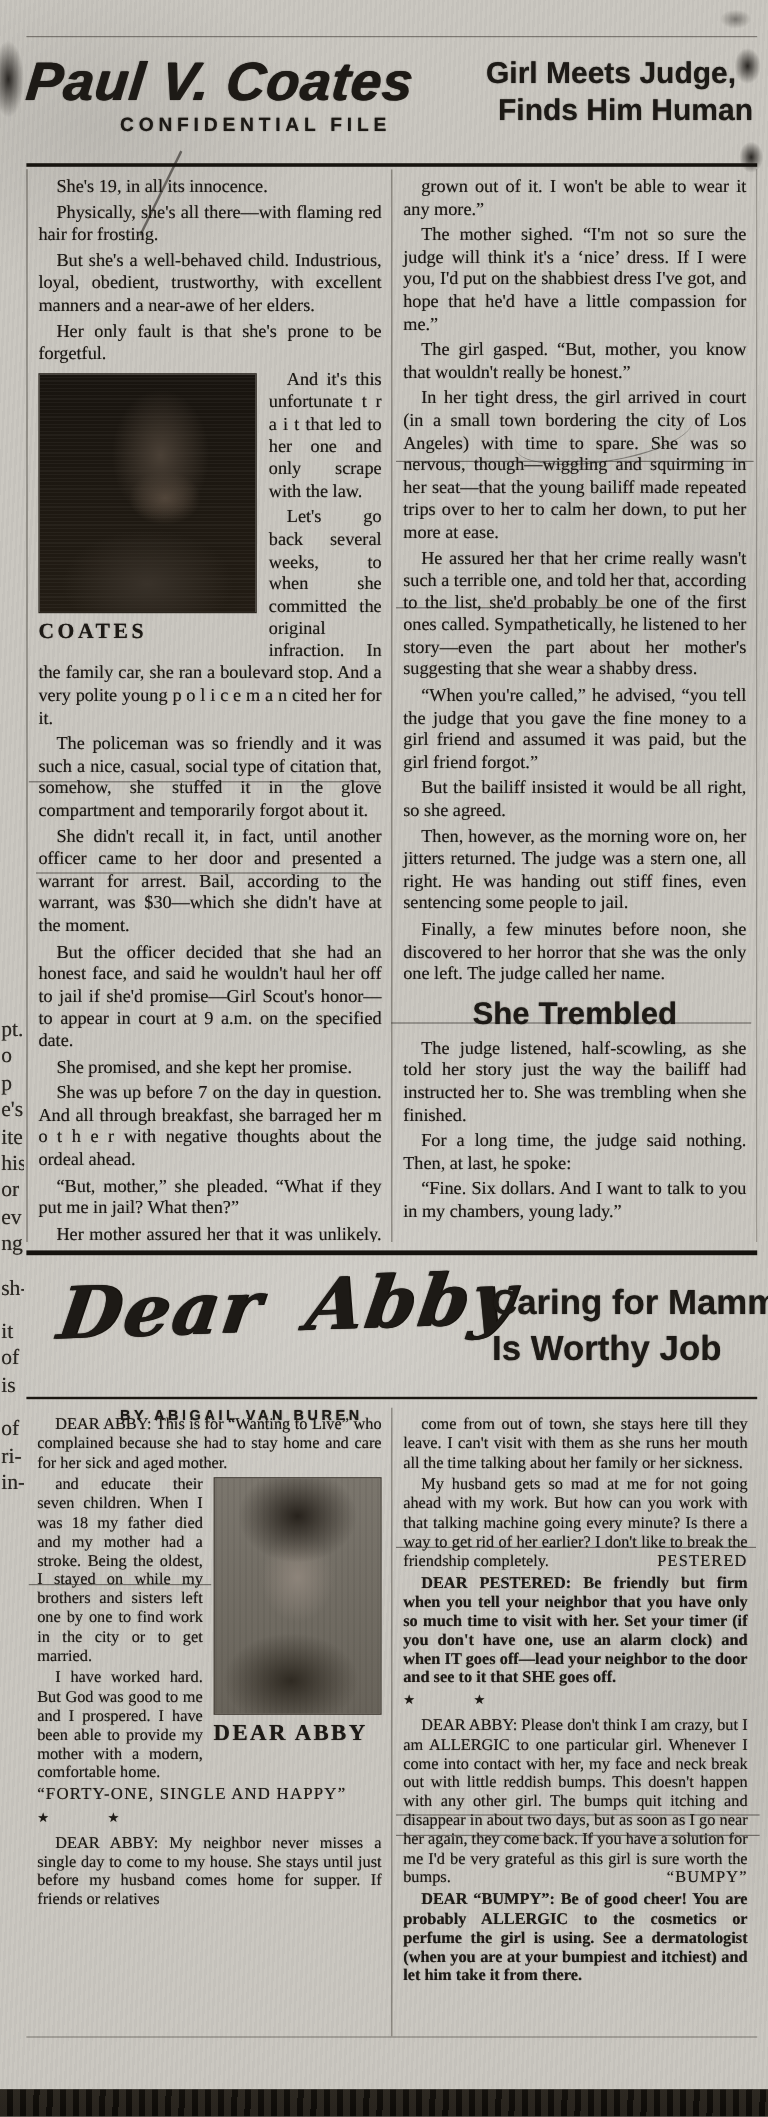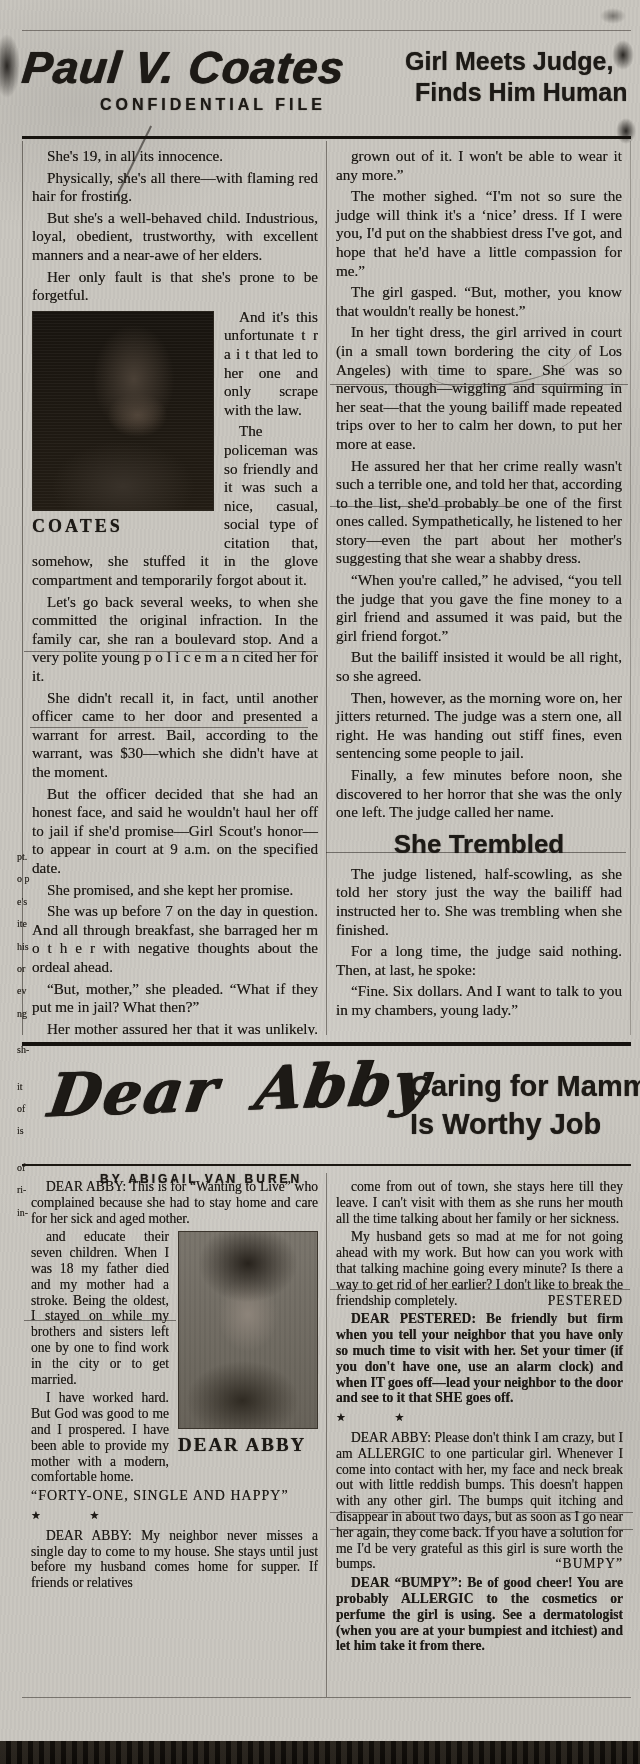--- a/index.html
+++ b/index.html
@@ -115,21 +115,21 @@
     height:196px;border:1px solid #3a342c;
   }
   .abby-caption{font-size:19px;letter-spacing:2px;}
   .reply{font-weight:bold;}
   .sig{float:right;letter-spacing:1px;text-indent:0;}
   .sig-line{text-align:center;text-indent:0 !important;letter-spacing:1px;font-size:14px !important;}
   .stars{text-align:center;text-indent:0 !important;word-spacing:46px;font-size:11px !important;margin:4px 0 !important;}
 
   
   .edge-strip{
-    position:absolute;left:17px;top:846px;width:19px;font-size:10px;line-height:22.4px;
+    position:absolute;left:1px;top:846px;width:19px;font-size:18px;line-height:22.4px;
     color:#2b2823;overflow:hidden;text-shadow:0 0 .6px rgba(35,28,22,.6);
   }
   .edge-strip span{display:block;}
   .edge-gap{margin-top:14px;}
 
   
   .scratch{position:absolute;height:1.4px;background:rgba(25,22,18,.5);pointer-events:none;}
   .diag{position:absolute;width:2px;background:rgba(25,22,18,.55);pointer-events:none;}
   .arc{position:absolute;border-bottom:1.6px solid rgba(25,22,18,.42);border-radius:50%;pointer-events:none;}
   .smudge{position:absolute;background:radial-gradient(ellipse closest-side, rgba(15,12,9,.85), rgba(15,12,9,0));pointer-events:none;}
@@ -183,22 +183,22 @@
         <div class="col c1">
           <p>She's 19, in all its innocence.</p>
           <p>Physically, she's all there—with flaming red hair for frosting.</p>
           <p>But she's a well-behaved child. Industrious, loyal, obedient, trustworthy, with excellent manners and a near-awe of her elders.</p>
           <p>Her only fault is that she's prone to be forgetful.</p>
           <div class="photo-float">
             <div class="photo"></div>
             <div class="caption">COATES</div>
           </div>
           <p>And it's this unfortunate t r a i t that led to her one and only scrape with the law.</p>
+          <p>Let's go back several weeks, to when she committed the original infraction. In the family car, she ran a boulevard stop. And a very polite young p o l i c e m a n cited her for it.</p>
           <p>The policeman was so friendly and it was such a nice, casual, social type of citation that, somehow, she stuffed it in the glove compartment and temporarily forgot about it.</p>
-          <p>Let's go back several weeks, to when she committed the original infraction. In the family car, she ran a boulevard stop. And a very polite young p o l i c e m a n cited her for it.</p>
           <p>She didn't recall it, in fact, until another officer came to her door and presented a warrant for arrest. Bail, according to the warrant, was $30—which she didn't have at the moment.</p>
           <p>But the officer decided that she had an honest face, and said he wouldn't haul her off to jail if she'd promise—Girl Scout's honor—to appear in court at 9 a.m. on the specified date.</p>
           <p>She promised, and she kept her promise.</p>
           <p>She was up before 7 on the day in question. And all through breakfast, she barraged her m o t h e r with negative thoughts about the ordeal ahead.</p>
           <p>“But, mother,” she pleaded. “What if they put me in jail? What then?”</p>
           <p>Her mother assured her that it was unlikely. “But if I were you,” the woman added, “I wouldn't wear that dress you've got on.”</p>
 
         </div>
         <div class="col c2">
           <p>grown out of it. I won't be able to wear it any more.”</p>

